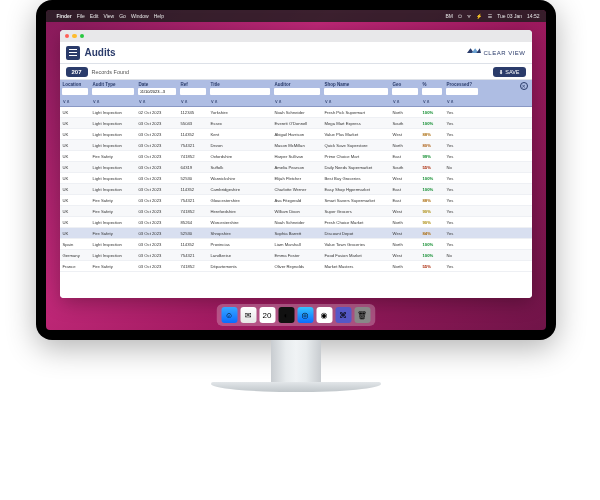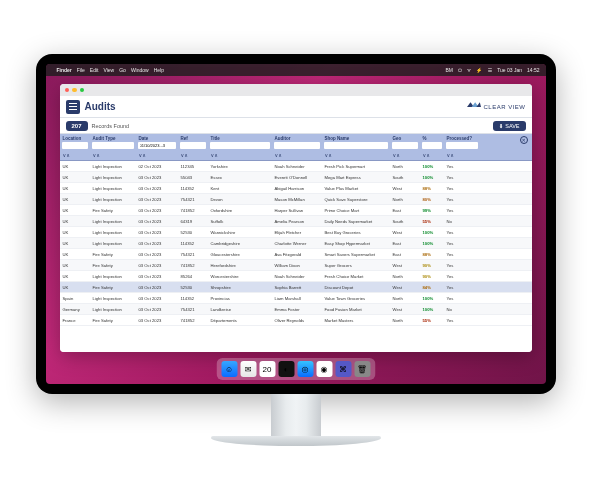--- a/index.html
+++ b/index.html
@@ -1,17 +1,17 @@
 <!DOCTYPE html>
 <html><head>
 <meta charset="utf-8">
 <style>
   * { box-sizing: border-box; margin: 0; padding: 0; }
   html, body { width: 600px; height: 500px; background: #fff; font-family: -apple-system, Helvetica, Arial, sans-serif; }
-  .wrap { width: 591px; height: 500px; display: flex; align-items: center; justify-content: center; }
+  .wrap { width: 591px; height: 500px; display: flex; align-items: flex-start; justify-content: center; }
   .monitor { width: 520px; }
   .bezel { background: #000; border-radius: 16px; padding: 10px; box-shadow: 0 8px 30px rgba(0,0,0,.3); }
   .screen { width: 500px; height: 320px; background: linear-gradient(135deg, #8a1a5c 0%, #c02878 35%, #a01a60 60%, #701448 100%); border-radius: 4px; position: relative; overflow: hidden; }
   .menubar { height: 12px; background: rgba(30,30,30,.82); display: flex; align-items: center; padding: 0 6px; font-size: 5px; color: #e8e8e8; justify-content: space-between; }
   .menubar .left, .menubar .right { display: flex; gap: 5px; align-items: center; }
   .menubar .left span:first-child { font-size: 7px; }
   .app-window { position: absolute; top: 20px; left: 14px; right: 14px; bottom: 32px; background: #f5f6f8; border-radius: 4px; box-shadow: 0 4px 20px rgba(0,0,0,.3); display: flex; flex-direction: column; overflow: hidden; }
   .titlebar { height: 12px; background: #e8e8ea; display: flex; align-items: center; padding: 0 5px; gap: 3px; }
   .dot { width: 4.5px; height: 4.5px; border-radius: 50%; }
   .dot.r{background:#ff5f57}.dot.y{background:#febc2e}.dot.g{background:#28c840}

